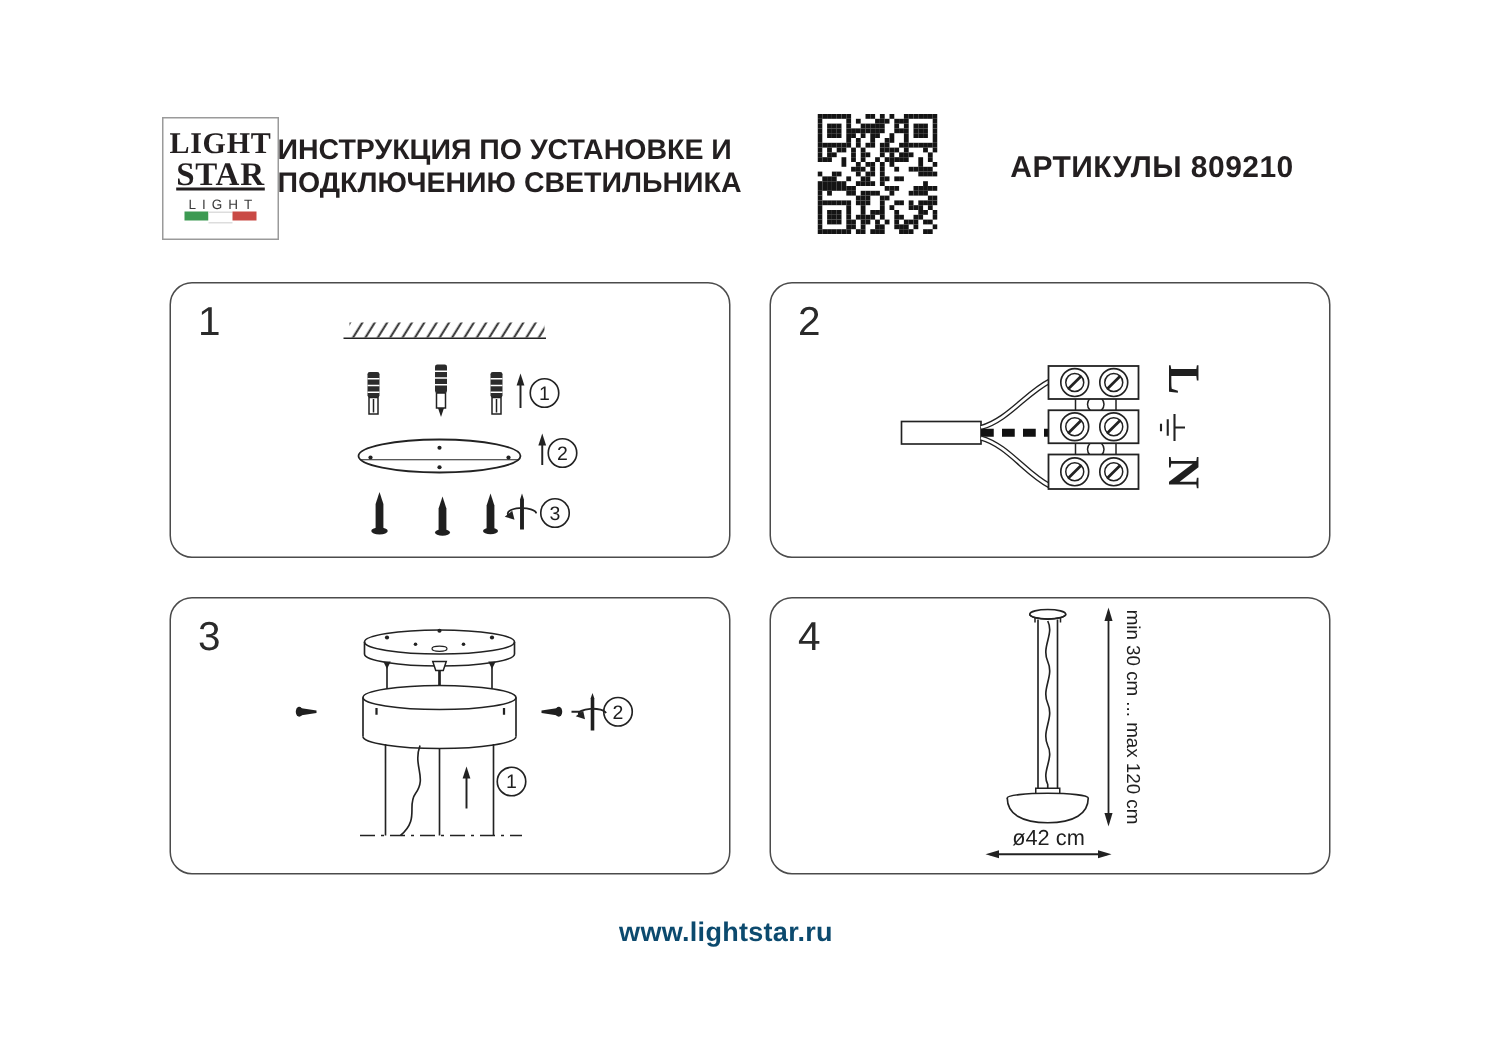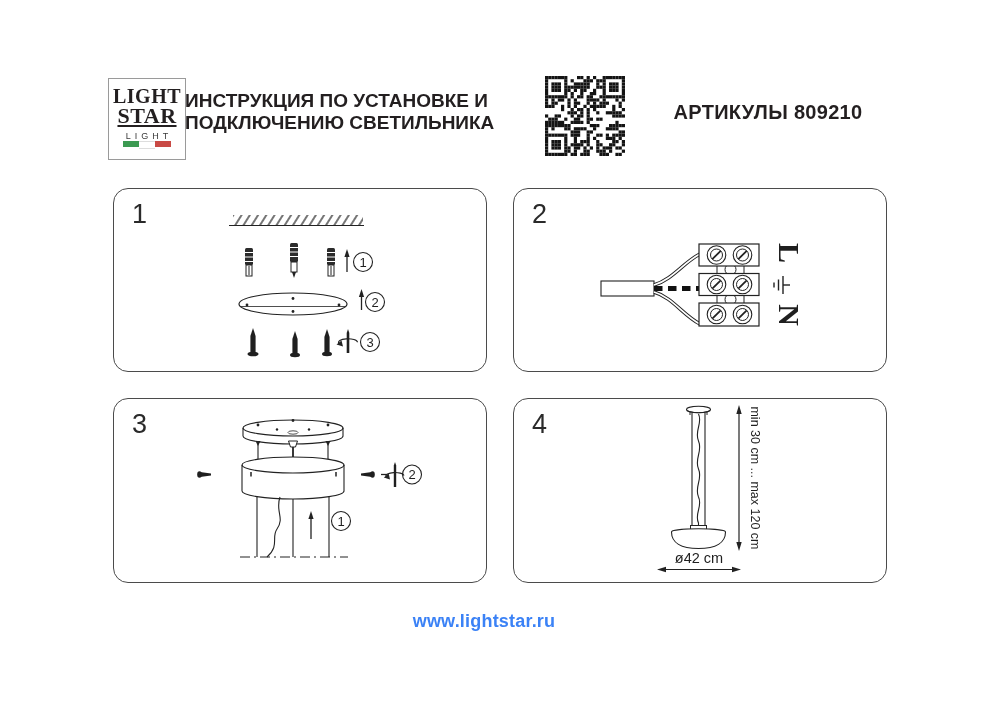--- a/index.html
+++ b/index.html
@@ -45,21 +45,21 @@
   }
   .panel svg{position:absolute;left:0;top:0;}
 
   svg text{font-family:"Liberation Sans",sans-serif;fill:#1f1f1f;}
   svg .serif-label{font-family:"Liberation Serif",serif;font-weight:bold;}
   svg .circ-num{font-size:13px;}
   svg .dim-text{font-size:12.5px;}
 
   .footer{
     left:0;top:611px;width:968px;text-align:center;
-    font-size:18px;font-weight:bold;color:#3b82f6;letter-spacing:.2px;
+    font-size:18px;font-weight:bold;color:#0c4a6e;letter-spacing:.2px;
   }
 </style>
 </head>
 <body>
 
 <div class="abs logo-box">
   <div class="logo-word logo-w1">LIGHT</div>
   <div class="logo-word logo-w2">STAR</div>
   <div class="logo-w3">LIGHT</div>
   <div class="flag">

